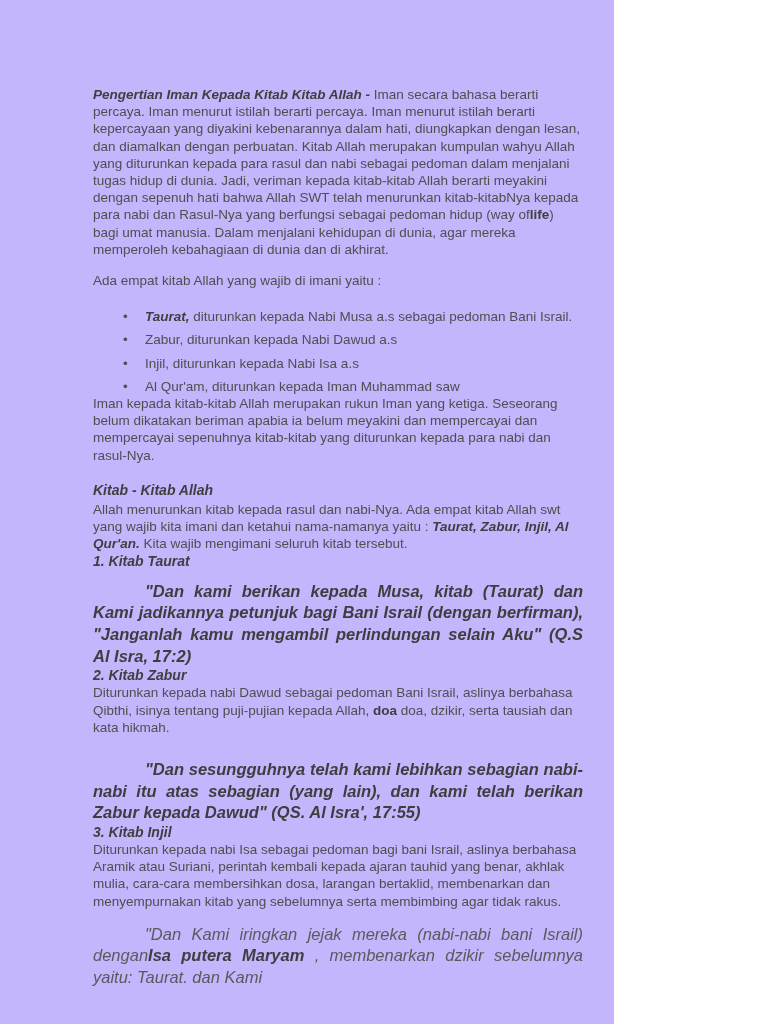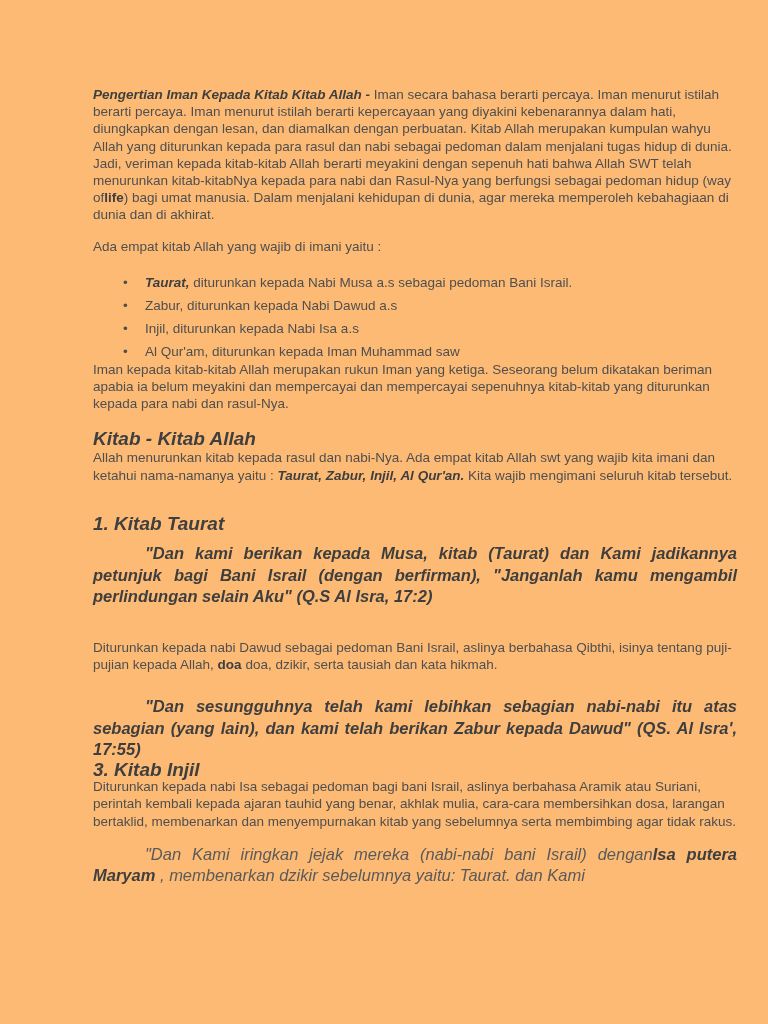--- a/index.html
+++ b/index.html
@@ -9,43 +9,43 @@
   }
   body {
     width: 768px;
     height: 1024px;
     overflow: hidden;
     font-family: "Liberation Sans", sans-serif;
     color: #4f4f4f;
   }
   .page {
     box-sizing: border-box;
-    width: 768px;
+    width: 614px;
     height: 1024px;
     padding: 86px 31px 4px 93px;
-    background: #fdba74;
+    background: #c4b5fd;
   }
   .body-text {
     margin: 0;
     font-size: 13.5px;
     line-height: 17.2px;
     color: #4f4f4f;
   }
   .bi {
     font-weight: bold;
     font-style: italic;
     color: #3f3f3f;
   }
   .b {
     font-weight: bold;
     color: #3f3f3f;
   }
   .heading {
     margin: 0;
-    font-size: 19px;
+    font-size: 14px;
     line-height: 17.2px;
     font-weight: bold;
     font-style: italic;
     color: #3f3f3f;
   }
   .quote {
     margin: 0;
     font-size: 16.5px;
     line-height: 21.6px;
     font-weight: bold;
@@ -78,21 +78,21 @@
   ul.kitab-list li .bullet-dot {
     position: absolute;
     left: 30px;
     top: 0;
   }
   
   .mt-14 { margin-top: 14px; }
   .mt-0  { margin-top: 0; }
   .mt-2  { margin-top: 2px; }
   .mt-11 { margin-top: 11px; }
-  .mt-13 { margin-top: 31px; }
+  .mt-13 { margin-top: 0; }
   .mt-18 { margin-top: 18px; }
   .mt-23 { margin-top: 23px; }
 </style>
 </head>
 <body>
 
 <div class="page">
 
   <p class="body-text"><span class="bi">Pengertian Iman Kepada Kitab Kitab Allah - </span><span>Iman secara bahasa berarti percaya. Iman menurut istilah berarti percaya. Iman menurut istilah berarti kepercayaan yang diyakini kebenarannya dalam hati, diungkapkan dengan lesan, dan diamalkan dengan perbuatan. Kitab Allah merupakan kumpulan wahyu Allah yang diturunkan kepada para rasul dan nabi sebagai pedoman dalam menjalani tugas hidup di dunia. Jadi, veriman kepada kitab-kitab Allah berarti meyakini dengan sepenuh hati bahwa Allah SWT telah menurunkan kitab-kitabNya kepada para nabi dan Rasul-Nya yang berfungsi sebagai pedoman hidup (way of</span><span class="b">life</span><span>) bagi umat manusia. Dalam menjalani kehidupan di dunia, agar mereka memperoleh kebahagiaan di dunia dan di akhirat.</span></p>
 
@@ -109,20 +109,21 @@
 
   <p class="heading mt-18">Kitab - Kitab Allah</p>
 
   <p class="body-text mt-2"><span>Allah menurunkan kitab kepada rasul dan nabi-Nya. Ada empat kitab Allah swt yang wajib kita imani dan ketahui nama-namanya yaitu : </span><span class="bi">Taurat, Zabur, Injil, Al Qur'an.</span><span> Kita wajib mengimani seluruh kitab tersebut.</span></p>
 
   <p class="heading mt-13">1. Kitab Taurat</p>
 
 
   <p class="quote mt-11">"Dan kami berikan kepada Musa, kitab (Taurat) dan Kami jadikannya petunjuk bagi Bani Israil (dengan berfirman), "Janganlah kamu mengambil perlindungan selain Aku" (Q.S Al Isra, 17:2)</p>
 
+  <p class="heading mt-0">2. Kitab Zabur</p>
 
   <p class="body-text mt-13"><span>Diturunkan kepada nabi Dawud sebagai pedoman Bani Israil, aslinya berbahasa Qibthi, isinya tentang puji-pujian kepada Allah, </span><span class="b">doa</span><span> doa, dzikir, serta tausiah dan kata hikmah.</span></p>
 
   <p class="quote mt-23">"Dan sesungguhnya telah kami lebihkan sebagian nabi-nabi itu atas sebagian (yang lain), dan kami telah berikan Zabur kepada Dawud" (QS. Al Isra', 17:55)</p>
 
   <p class="heading mt-0">3. Kitab Injil</p>
 
   <p class="body-text mt-0">Diturunkan kepada nabi Isa sebagai pedoman bagi bani Israil, aslinya berbahasa Aramik atau Suriani, perintah kembali kepada ajaran tauhid yang benar, akhlak mulia, cara-cara membersihkan dosa, larangan bertaklid, membenarkan dan menyempurnakan kitab yang sebelumnya serta membimbing agar tidak rakus.</p>
 
   <p class="quote light mt-14"><span>"Dan Kami iringkan jejak mereka (nabi-nabi bani Israil) dengan</span><span class="b">Isa putera Maryam</span><span> , membenarkan dzikir sebelumnya yaitu: Taurat. dan Kami</span></p>

